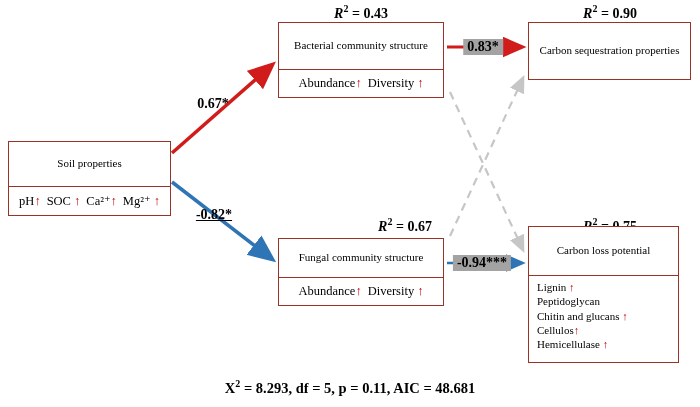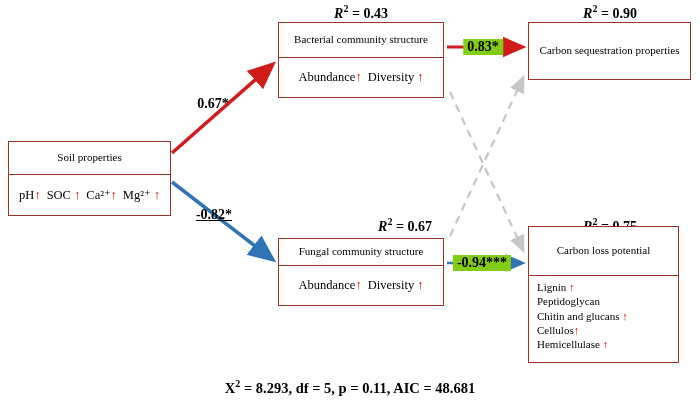--- a/index.html
+++ b/index.html
@@ -10,39 +10,39 @@
   .node{
     position:absolute;border:1.5px solid #993327;background:#ffffff;
     display:flex;flex-direction:column;box-sizing:border-box;
   }
   .node-title{
     flex:1;display:flex;align-items:center;justify-content:center;
     text-align:center;font-size:11px;line-height:1.25;padding:2px 6px;
   }
   .node-sub{
     border-top:1.2px solid #993327;font-size:12.5px;text-align:center;
-    padding:12px 2px;white-space:nowrap;
+    padding:6px 2px;white-space:nowrap;
   }
   .node-list{
     border-top:1.2px solid #993327;font-size:11px;text-align:left;
     padding:4px 4px 4px 8px;line-height:1.3;
   }
   .up{color:#c00000;font-weight:bold;}
   .sub-item{margin:0 3px;}
   .r2{
     position:absolute;font-size:14px;font-weight:bold;text-align:center;
     transform:translateX(-50%);white-space:nowrap;
   }
   .r2 i{font-weight:bold;}
   .r2 sup{font-size:10px;}
   .path-label{
     position:absolute;font-size:14px;font-weight:bold;transform:translate(-50%,-50%);
     white-space:nowrap;
   }
-  .path-label.on-line{background:#84cc16;padding:0 4px;}
+  .path-label.on-line{background:#a3a3a3;padding:0 4px;}
   .fit-stats{
     position:absolute;left:0;right:0;top:378px;text-align:center;
     font-size:14.5px;font-weight:bold;
   }
   .fit-stats sup{font-size:10px;}
   svg.arrows{position:absolute;left:0;top:0;}
 </style>
 </head>
 <body>
 

